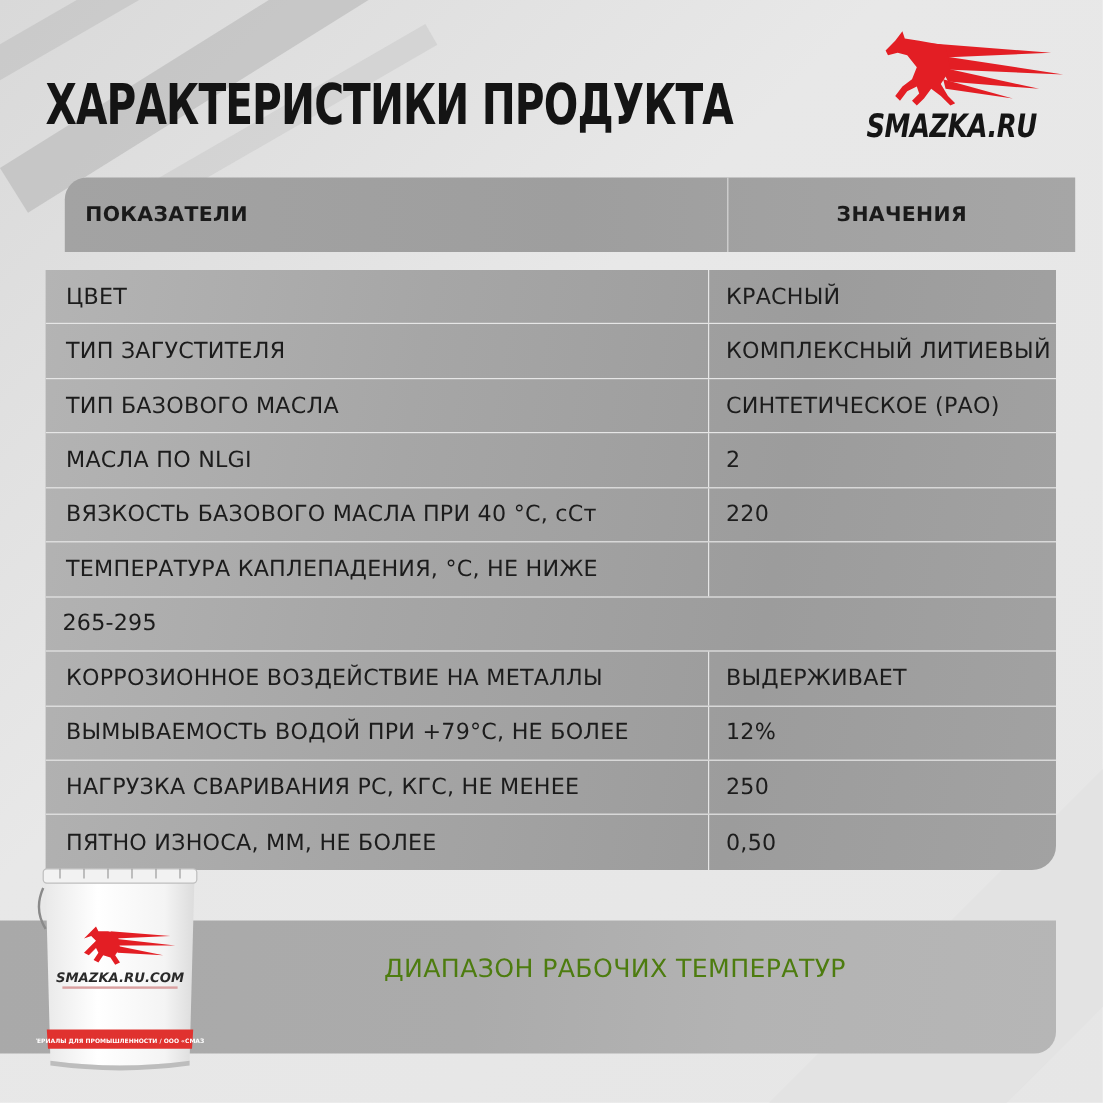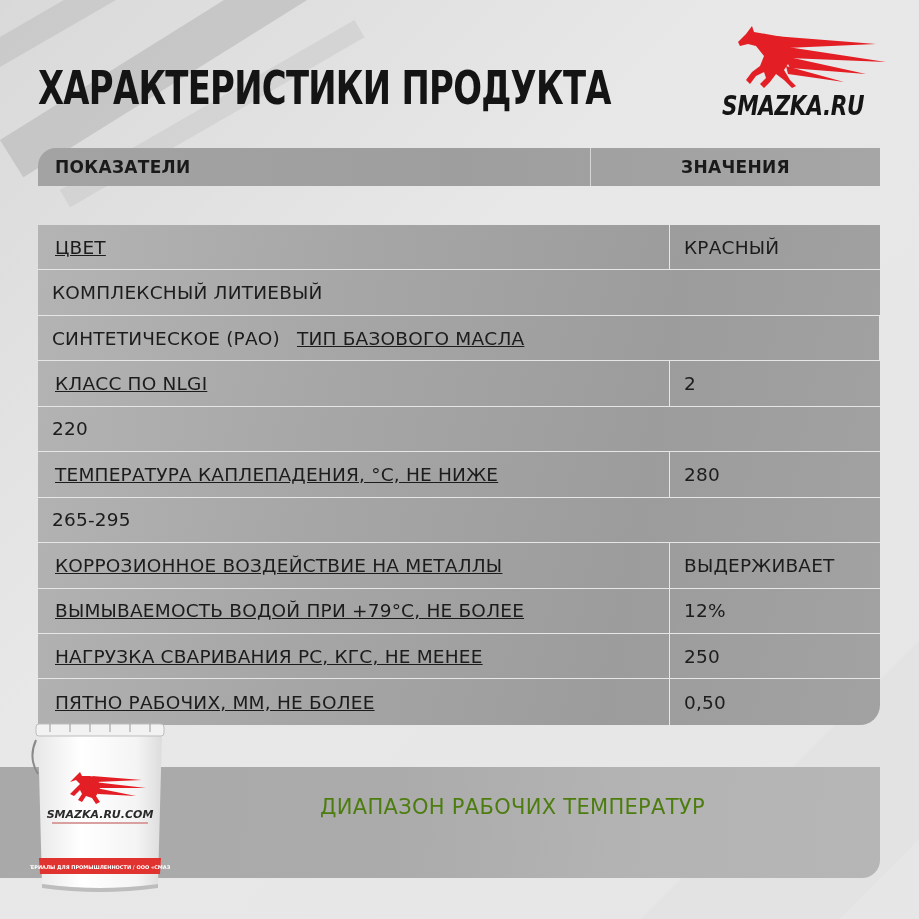--- a/index.html
+++ b/index.html
@@ -28,21 +28,21 @@
     .logo { position: absolute; left: 718px; top: 18px; width: 170px; height: 105px; }
     .logo svg { position: absolute; left: 8px; top: 4px; }
     .logo-text {
       position: absolute; left: 4px; top: 72px;
       font-family: "DejaVu Sans", sans-serif; font-weight: bold; font-style: italic;
       font-size: 27px; color: #151515; letter-spacing: -0.5px;
       transform: scaleX(0.8); transform-origin: 0 50%; white-space: nowrap;
     }
 
     .table-header {
-      position: absolute; left: 38px; top: 148px; width: 842px; height: 38px;
+      position: absolute; left: 54px; top: 148px; width: 842px; height: 62px;
       background: linear-gradient(90deg, #a3a3a3 0%, #9e9e9e 50%, #a6a6a6 100%);
       border-top-left-radius: 18px;
       display: flex;
     }
     .th {
       height: 100%; display: flex; align-items: center;
       font-weight: bold; font-size: 17px; color: #1a1a1a; letter-spacing: 0.3px;
     }
     .th.c1 { width: 553px; padding-left: 17px; border-right: 1px solid #d6d6d6; }
     .th.c2 { flex: 1; justify-content: center; }
@@ -55,21 +55,21 @@
     }
     .tr {
       display: flex; height: 45.45px;
       border-bottom: 1.5px solid #e6e6e6;
     }
     .tr:last-child { border-bottom: none; }
     .td {
       height: 100%; display: flex; align-items: center;
       font-size: 18.5px; color: #1c1c1c; white-space: nowrap; letter-spacing: 0.2px;
     }
-    .td.c1 { width: 632px; padding-left: 17px; border-right: 1.5px solid #e6e6e6; text-decoration: underline; }
+    .td.c1 { width: 553px; padding-left: 17px; border-right: 1.5px solid #e6e6e6; }
     .td.c2 { flex: 1; padding-left: 14px; line-height: 17px; }
     .td.c2.multi { white-space: normal; width: 250px; }
 
     .bucket { position: absolute; left: 30px; top: 718px; width: 140px; height: 180px; }
 
     .range-band {
       position: absolute; left: 0px; top: 767px; width: 880px; height: 111px;
       background: linear-gradient(95deg, #a9a9a9 0%, #ababab 45%, #b3b3b3 70%, #b6b6b6 100%);
       border-bottom-right-radius: 18px;
       z-index: 1;
@@ -108,54 +108,55 @@
   <div class="th c1">ПОКАЗАТЕЛИ</div>
   <div class="th c2">ЗНАЧЕНИЯ</div>
 </div>
 
 <div class="table-body">
   <div class="tr">
     <div class="td c1">ЦВЕТ</div>
     <div class="td c2">КРАСНЫЙ</div>
   </div>
   <div class="tr">
+    <div class="td c1">ТИП ЗАГУСТИТЕЛЯ</div>
     <div class="td c2 multi">КОМПЛЕКСНЫЙ ЛИТИЕВЫЙ</div>
   </div>
   <div class="tr">
+    <div class="td c1">ТИП БАЗОВОГО МАСЛА</div>
     <div class="td c2">СИНТЕТИЧЕСКОЕ (РАО)</div>
-    <div class="td c1">ТИП БАЗОВОГО МАСЛА</div>
   </div>
   <div class="tr">
-    <div class="td c1">КЛАСС ПО NLGI</div>
+    <div class="td c1">МАСЛА ПО NLGI</div>
     <div class="td c2">2</div>
   </div>
   <div class="tr">
+    <div class="td c1">ВЯЗКОСТЬ БАЗОВОГО МАСЛА ПРИ 40 °С, сСт</div>
     <div class="td c2">220</div>
   </div>
   <div class="tr">
     <div class="td c1">ТЕМПЕРАТУРА КАПЛЕПАДЕНИЯ, °С, НЕ НИЖЕ</div>
-    <div class="td c2">280</div>
   </div>
   <div class="tr">
     <div class="td c2">265-295</div>
   </div>
   <div class="tr">
     <div class="td c1">КОРРОЗИОННОЕ ВОЗДЕЙСТВИЕ НА МЕТАЛЛЫ</div>
     <div class="td c2">ВЫДЕРЖИВАЕТ</div>
   </div>
   <div class="tr">
     <div class="td c1">ВЫМЫВАЕМОСТЬ ВОДОЙ ПРИ +79°С, НЕ БОЛЕЕ</div>
     <div class="td c2">12%</div>
   </div>
   <div class="tr">
     <div class="td c1">НАГРУЗКА СВАРИВАНИЯ РС, КГС, НЕ МЕНЕЕ</div>
     <div class="td c2">250</div>
   </div>
   <div class="tr">
-    <div class="td c1">ПЯТНО РАБОЧИХ, ММ, НЕ БОЛЕЕ</div>
+    <div class="td c1">ПЯТНО ИЗНОСА, ММ, НЕ БОЛЕЕ</div>
     <div class="td c2">0,50</div>
   </div>
 </div>
 
 <div class="range-band"></div>
 <div class="range-text">
   <div>ДИАПАЗОН РАБОЧИХ ТЕМПЕРАТУР</div>
 </div>
 
 <div class="bucket">

